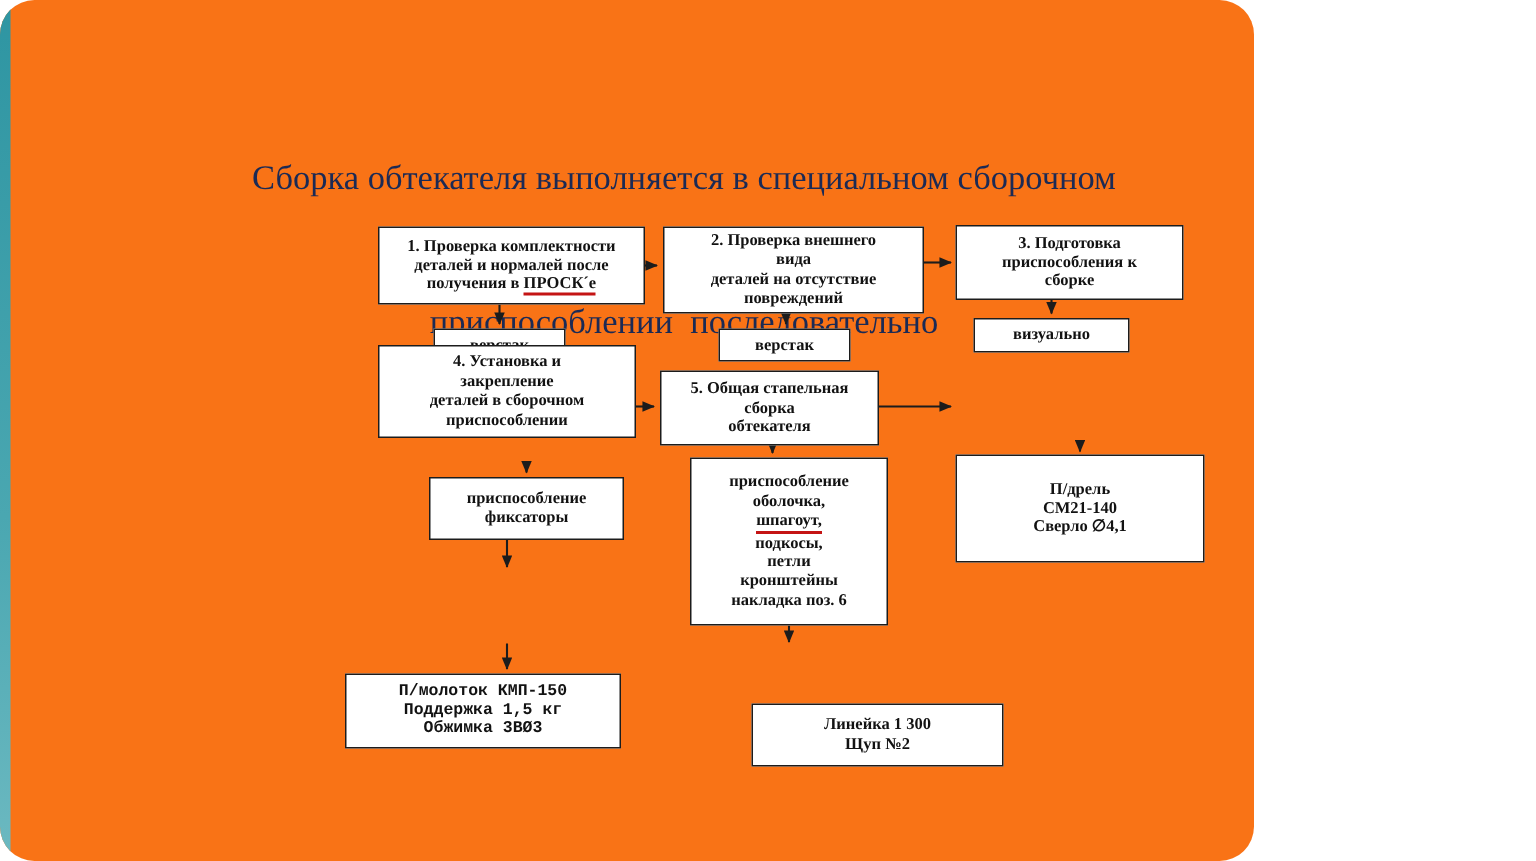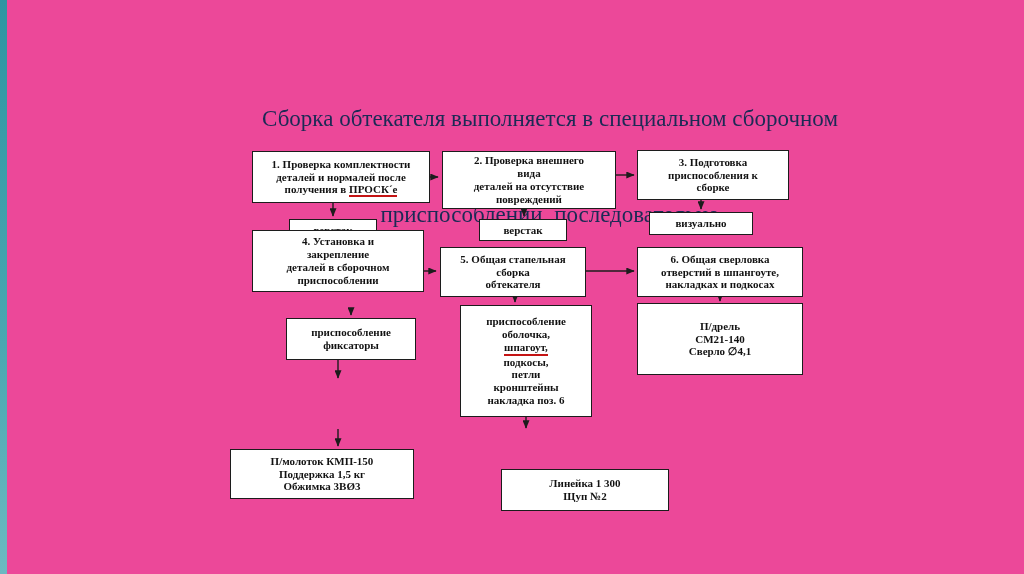--- a/index.html
+++ b/index.html
@@ -1,18 +1,18 @@
 <!DOCTYPE html>
 <html><head>
 <meta charset="utf-8">
 <style>
   * { margin:0; padding:0; box-sizing:border-box; }
   html,body { background:#ffffff; }
   body { font-family:"Liberation Serif", serif; }
-  .slide { position:relative; width:1024px; height:574px; background:#ec4899; overflow:hidden; }
+  .slide { position:relative; width:836px; height:574px; background:#f97316; overflow:hidden;border-radius:23px; }
   .accent-bar { position:absolute; left:0; top:0; width:7px; height:100%;
                 background:linear-gradient(180deg,#2e95a2 0%, #4aa7b1 60%, #6cb9c1 100%); }
   .title { position:absolute; left:90px; right:14px; top:40px; text-align:center;
            color:#1b2a55; font-size:23px; line-height:1.38; white-space:pre-wrap; }
   .box { position:absolute; border:1.6px solid #1c1c1c; background:#ffffff;
          display:flex; flex-direction:column; justify-content:center; align-items:center;
          text-align:center; font-weight:bold; font-size:11px; line-height:1.18;
          color:#121212; padding:6px 3px; }
   .ln { white-space:nowrap; }
   .mark { border-bottom:2px solid #c41414; }
@@ -87,25 +87,20 @@
     <div class="ln">деталей в сборочном</div>
     <div class="ln">приспособлении</div>
   </div>
 
   <div class="box" style="left:440px; top:247px; width:146px; height:50px;">
     <div class="ln">5. Общая стапельная</div>
     <div class="ln">сборка</div>
     <div class="ln">обтекателя</div>
   </div>
 
-  <div class="box" style="left:637px; top:247px; width:166px; height:50px;">
-    <div class="ln">6. Общая сверловка</div>
-    <div class="ln">отверстий в шпангоуте,</div>
-    <div class="ln">накладках и подкосах</div>
-  </div>
 
   <div class="box" style="left:286px; top:318px; width:130px; height:42px;">
     <div class="ln">приспособление</div>
     <div class="ln">фиксаторы</div>
   </div>
 
   <div class="box" style="left:460px; top:305px; width:132px; height:112px;">
     <div class="ln">приспособление</div>
     <div class="ln">оболочка,</div>
     <div class="ln mark">шпагоут,</div>
@@ -115,21 +110,21 @@
     <div class="ln">накладка поз. 6</div>
   </div>
 
   <div class="box" style="left:637px; top:303px; width:166px; height:72px;">
     <div class="ln">П/дрель</div>
     <div class="ln">СМ21-140</div>
     <div class="ln">Сверло ∅4,1</div>
   </div>
 
 
-  <div class="box" style="left:230px; top:449px; width:184px; height:50px;">
+  <div class="box" style="left:230px; top:449px; width:184px; height:50px;font-family:Liberation Mono, monospace;">
     <div class="ln">П/молоток КМП-150</div>
     <div class="ln">Поддержка 1,5 кг</div>
     <div class="ln">Обжимка 3ВØ3</div>
   </div>
 
 
   <div class="box" style="left:458px; top:469px; width:168px; height:42px;margin-left:43px;">
     <div class="ln">Линейка 1 300</div>
     <div class="ln">Щуп №2</div>
   </div>

